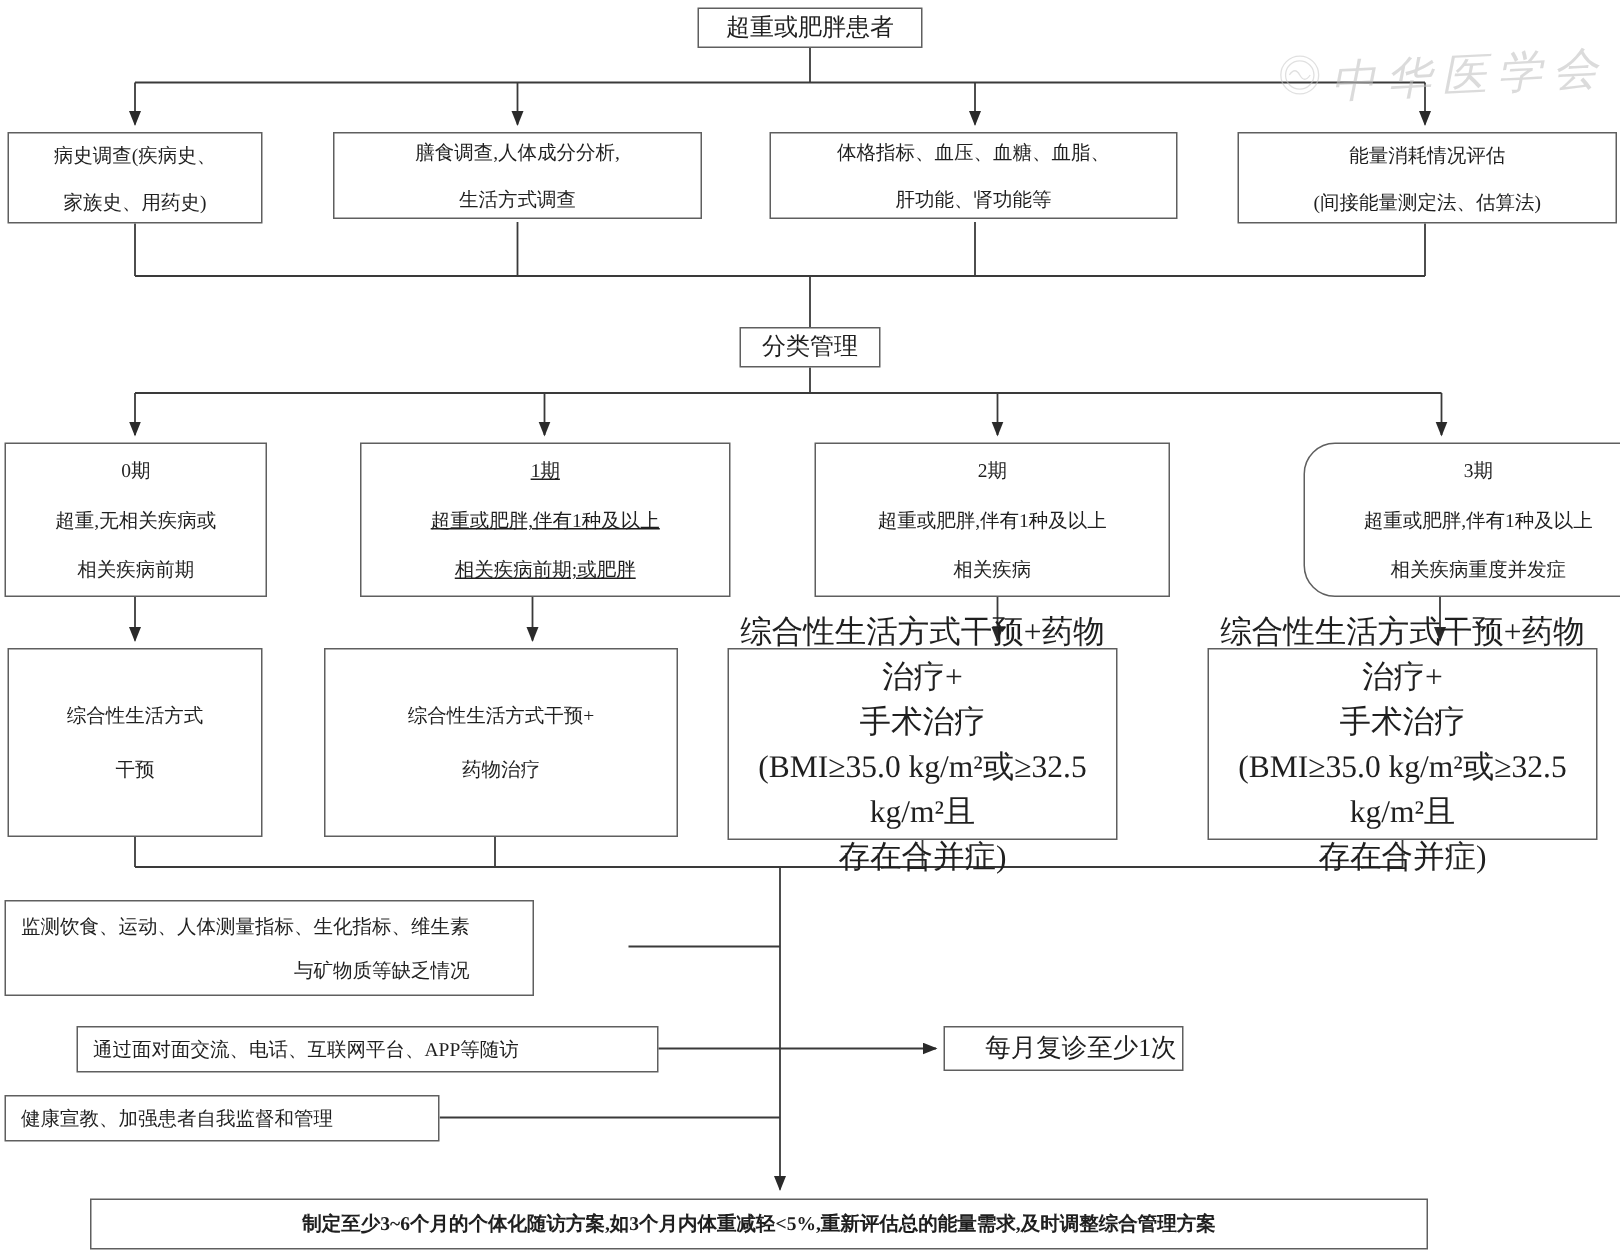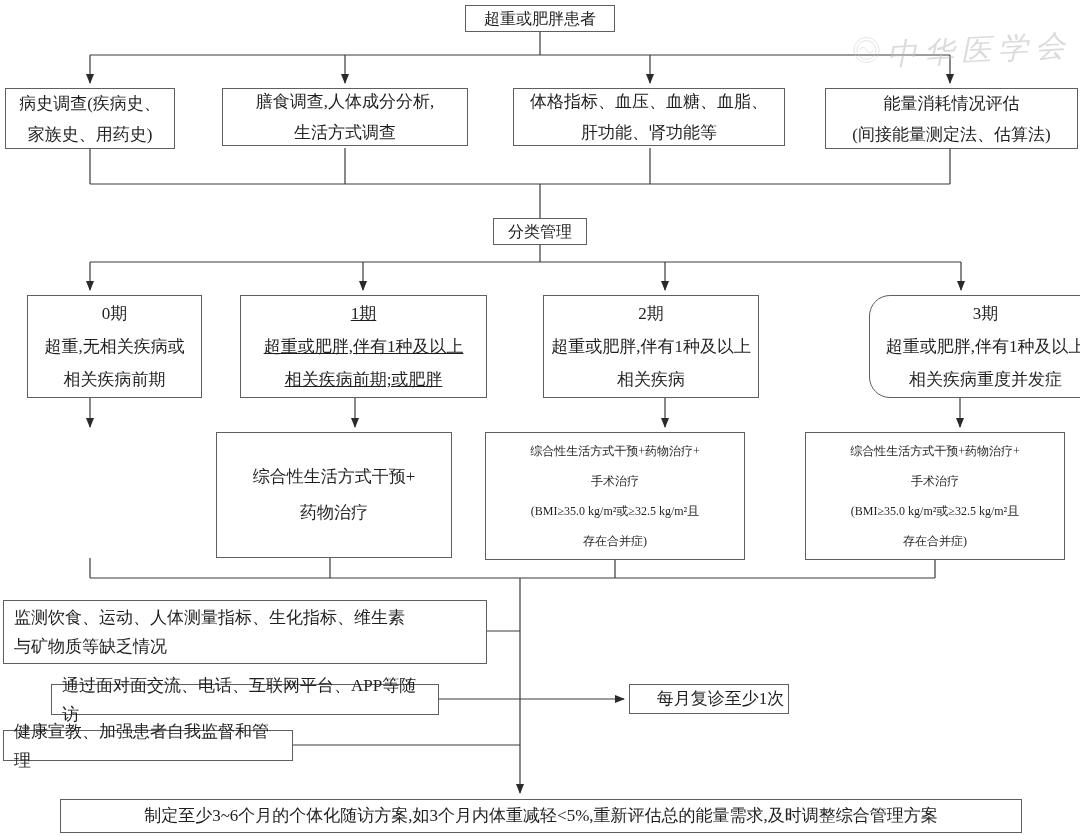--- a/index.html
+++ b/index.html
@@ -13,28 +13,28 @@
   }
   .box{
     position:absolute;
     border:1px solid #5f5f5f;
     background:#ffffff;
     display:flex;
     align-items:center;
     justify-content:center;
     text-align:center;
     white-space:pre-line;
-    font-size:17px;
+    font-size:13px;
     line-height:31px;
     box-sizing:border-box;
     z-index:2;
   }
   .box.small{font-size:16px;line-height:22px;}
   .box.left{justify-content:flex-start;text-align:left;padding:2px 10px;line-height:29px;}
-  .box.bmi{font-size:12px;line-height:30px;}
+  .box.bmi{font-size:21px;line-height:30px;}
   #connectors{position:absolute;left:0;top:0;z-index:1;}
   #watermark{
     position:absolute;left:852px;top:20px;width:220px;height:60px;
     display:flex;align-items:center;gap:6px;
     opacity:0.55;z-index:3;pointer-events:none;
   }
   #watermark .wm-text{
     font-style:italic;
     font-size:30px;
     letter-spacing:7px;
@@ -112,45 +112,47 @@
 家族史、用药史)</div>
   <div class="box" style="left:222px;top:88px;width:246px;height:58px;">膳食调查,人体成分分析,
 生活方式调查</div>
   <div class="box" style="left:513px;top:88px;width:272px;height:58px;">体格指标、血压、血糖、血脂、
 肝功能、肾功能等</div>
   <div class="box" style="left:825px;top:88px;width:253px;height:61px;">能量消耗情况评估
 (间接能量测定法、估算法)</div>
 
   <div class="box small" style="left:493px;top:218px;width:94px;height:27px;">分类管理</div>
 
-  <div class="box" style="left:3px;top:295px;width:175px;height:103px;line-height:33px;margin-left:24px;">0期
+  <div class="box" style="left:3px;top:295px;width:175px;height:103px;line-height:33px;">0期
 超重,无相关疾病或
 相关疾病前期</div>
   <div class="box" style="left:240px;top:295px;width:247px;height:103px;line-height:33px;text-decoration:underline;">1期
 超重或肥胖,伴有1种及以上
 相关疾病前期;或肥胖</div>
-  <div class="box" style="left:543px;top:295px;width:216px;height:103px;line-height:33px;">2期
+  <div class="box" style="left:543px;top:295px;width:237px;height:103px;line-height:33px;">2期
 超重或肥胖,伴有1种及以上
 相关疾病</div>
   <div class="box" style="left:869px;top:295px;width:233px;height:103px;line-height:33px;border-radius:21px;">3期
 超重或肥胖,伴有1种及以上
 相关疾病重度并发症</div>
 
+  <div class="box" style="left:5px;top:432px;width:170px;height:126px;line-height:36px;">综合性生活方式
+干预</div>
   <div class="box" style="left:216px;top:432px;width:236px;height:126px;line-height:36px;">综合性生活方式干预+
 药物治疗</div>
   <div class="box bmi" style="left:485px;top:432px;width:260px;height:128px;">综合性生活方式干预+药物治疗+
 手术治疗
 (BMI≥35.0 kg/m²或≥32.5 kg/m²且
 存在合并症)</div>
   <div class="box bmi" style="left:805px;top:432px;width:260px;height:128px;">综合性生活方式干预+药物治疗+
 手术治疗
 (BMI≥35.0 kg/m²或≥32.5 kg/m²且
 存在合并症)</div>
 
-  <div class="box left" style="left:3px;top:600px;width:484px;height:64px;">监测饮食、运动、人体测量指标、生化指标、维生素
+  <div class="box left" style="left:3px;top:600px;width:353px;height:64px;text-align:right;">监测饮食、运动、人体测量指标、生化指标、维生素
 与矿物质等缺乏情况</div>
   <div class="box left" style="left:3px;top:684px;width:388px;height:31px;margin-left:48px;">通过面对面交流、电话、互联网平台、APP等随访</div>
   <div class="box small" style="left:629px;top:684px;width:160px;height:30px;font-size:17px;padding-left:23px;">每月复诊至少1次</div>
   <div class="box left" style="left:3px;top:730px;width:290px;height:31px;">健康宣教、加强患者自我监督和管理</div>
 
-  <div class="box" style="left:60px;top:799px;width:962px;height:34px;line-height:32px;">制定至少3~6个月的个体化随访方案,如3个月内体重减轻&lt;5%,重新评估总的能量需求,及时调整综合管理方案</div>
+  <div class="box" style="left:60px;top:799px;width:892px;height:34px;line-height:32px;font-weight:bold;">制定至少3~6个月的个体化随访方案,如3个月内体重减轻&lt;5%,重新评估总的能量需求,及时调整综合管理方案</div>
 
 </div>
 
 </body></html>

